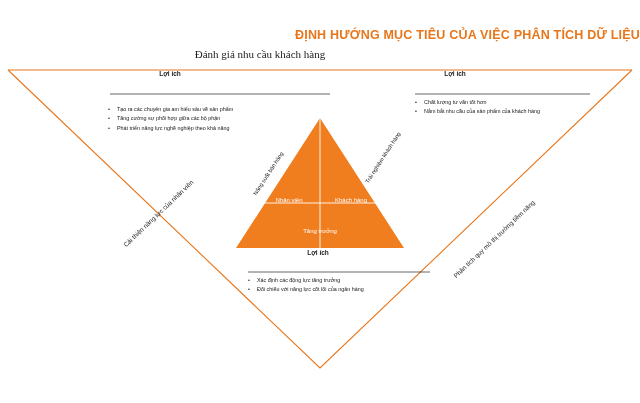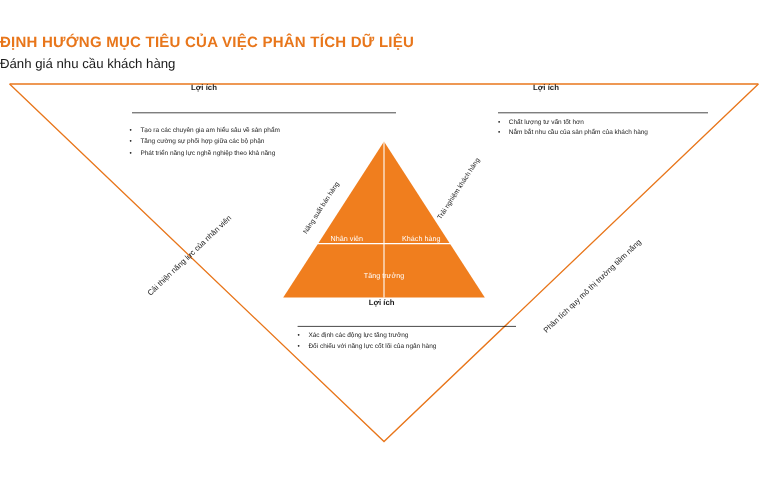--- a/index.html
+++ b/index.html
@@ -23,34 +23,35 @@
     top: 0;
     width: 640px;
     height: 403px;
   }
 
   .title {
     position: absolute;
     left: 0;
     top: 28px;
     width: 640px;
-    text-align: left;
+    text-align: right;
     color: #E8761B;
     font-weight: bold;
     font-size: 12.5px;
     letter-spacing: 0.2px;
   }
   .subtitle {
     position: absolute;
     left: 0;
     top: 48px;
     width: 520px;
-    text-align: left;
+    text-align: center;
     color: #1a1a1a;
     font-size: 11px;
+    font-family: Liberation Serif, serif;
   }
 
   .benefit-label {
     position: absolute;
     font-size: 6.5px;
     font-weight: bold;
     color: #1a1a1a;
     text-align: center;
   }
 

